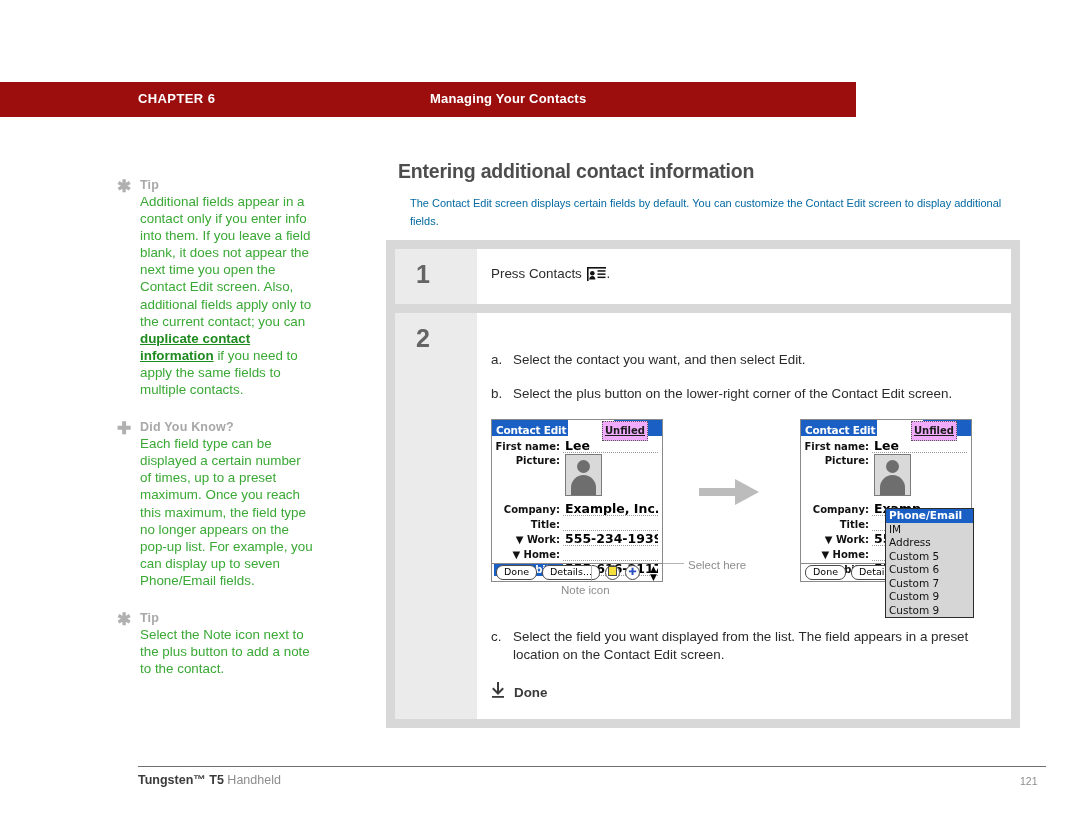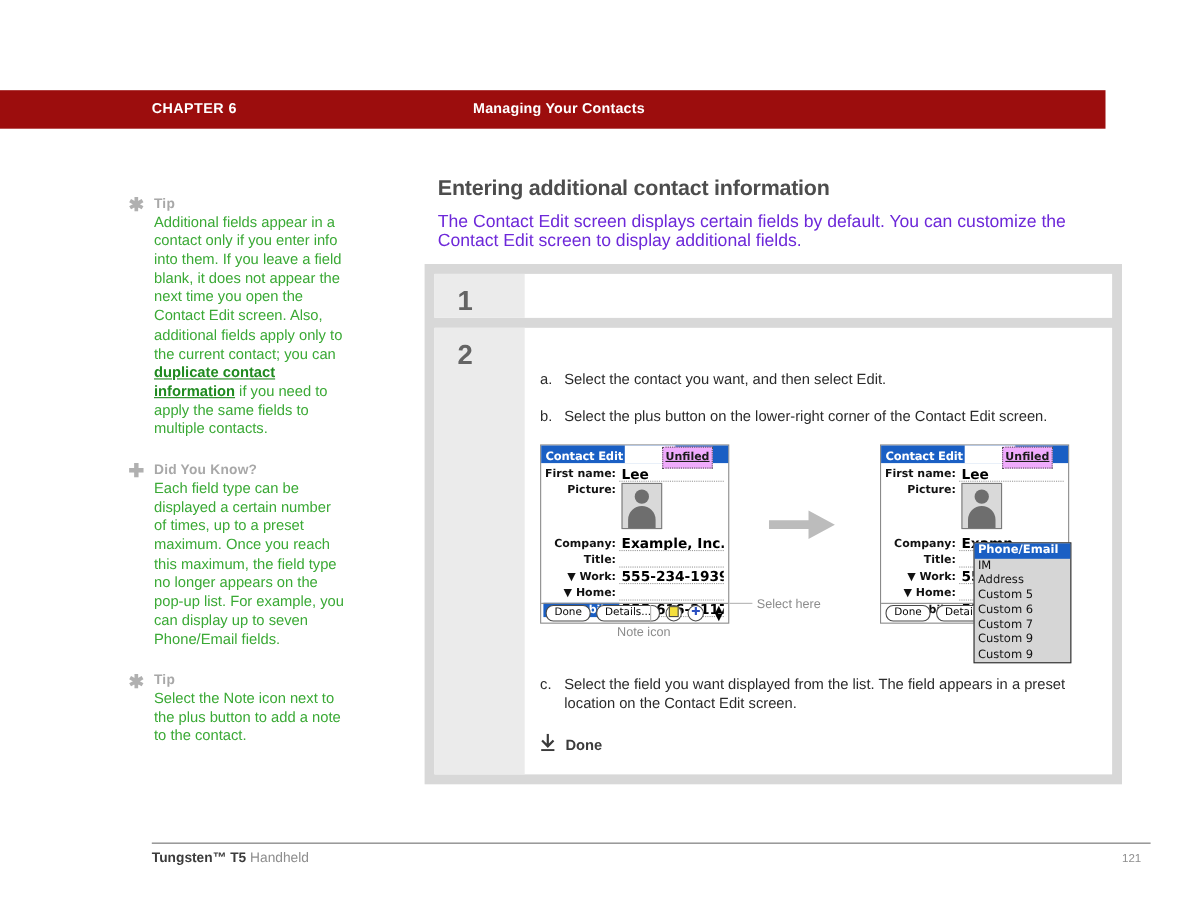--- a/index.html
+++ b/index.html
@@ -14,21 +14,21 @@
     color: #4a4a4a;
     overflow: hidden;
     position: relative;
   }
 
   
   .header-bar {
     position: absolute;
     left: 0;
     top: 82px;
-    width: 1005px;
+    width: 856px;
     height: 35px;
     background: #9c0d0d;
     color: #ffffff;
   }
   .header-chapter {
     position: absolute;
     left: 138px;
     top: 9px;
     font-size: 13px;
     font-weight: bold;
@@ -93,24 +93,24 @@
     width: 625px;
   }
   .page-title {
     font-size: 19.5px;
     font-weight: bold;
     color: #4d4d4d;
     margin: 0 0 10px 0;
     letter-spacing: -0.2px;
   }
   .page-intro {
-    font-size: 16px;
+    font-size: 11px;
     line-height: 17.5px;
-    color: #6d28d9;
-    margin: 0;
+    color: #0369a1;
+    margin: 12px;
     width: 605px;
   }
 
   
   .step-panel {
     position: absolute;
     left: 386px;
     top: 240px;
     width: 634px;
     background: #d8d8d8;
@@ -446,20 +446,31 @@
 
 <div class="main">
   <h1 class="page-title">Entering additional contact information</h1>
   <p class="page-intro">The Contact Edit screen displays certain fields by default. You can customize the Contact Edit screen to display additional fields.</p>
 </div>
 
 <div class="step-panel">
 
   <div class="step-row">
     <div class="step-num">1</div>
+    <div class="step-content" style="padding-top:16px;padding-bottom:18px;">
+      <p><span>Press Contacts </span><span class="contacts-inline-icon"><svg width="19" height="14" viewBox="0 0 19 14">
+              <rect x="0" y="0" width="19" height="1.6" fill="#111"></rect>
+              <rect x="0" y="0" width="1.6" height="14" fill="#111"></rect>
+              <circle cx="5.3" cy="6.2" r="2.3" fill="#111"></circle>
+              <path d="M2.2 12.4c0-2 1.4-3.3 3.1-3.3s3.1 1.3 3.1 3.3z" fill="#111"></path>
+              <rect x="10.5" y="3.2" width="8" height="1.5" fill="#111"></rect>
+              <rect x="10.5" y="6.4" width="8" height="1.5" fill="#111"></rect>
+              <rect x="10.5" y="9.6" width="8" height="1.5" fill="#111"></rect>
+            </svg></span><span>.</span></p>
+    </div>
   </div>
 
   <div class="step-row">
     <div class="step-num">2</div>
     <div class="step-content">
 
 
       <div class="sub">
         <span class="marker">a.</span>
         <span>Select the contact you want, and then select Edit.</span>

